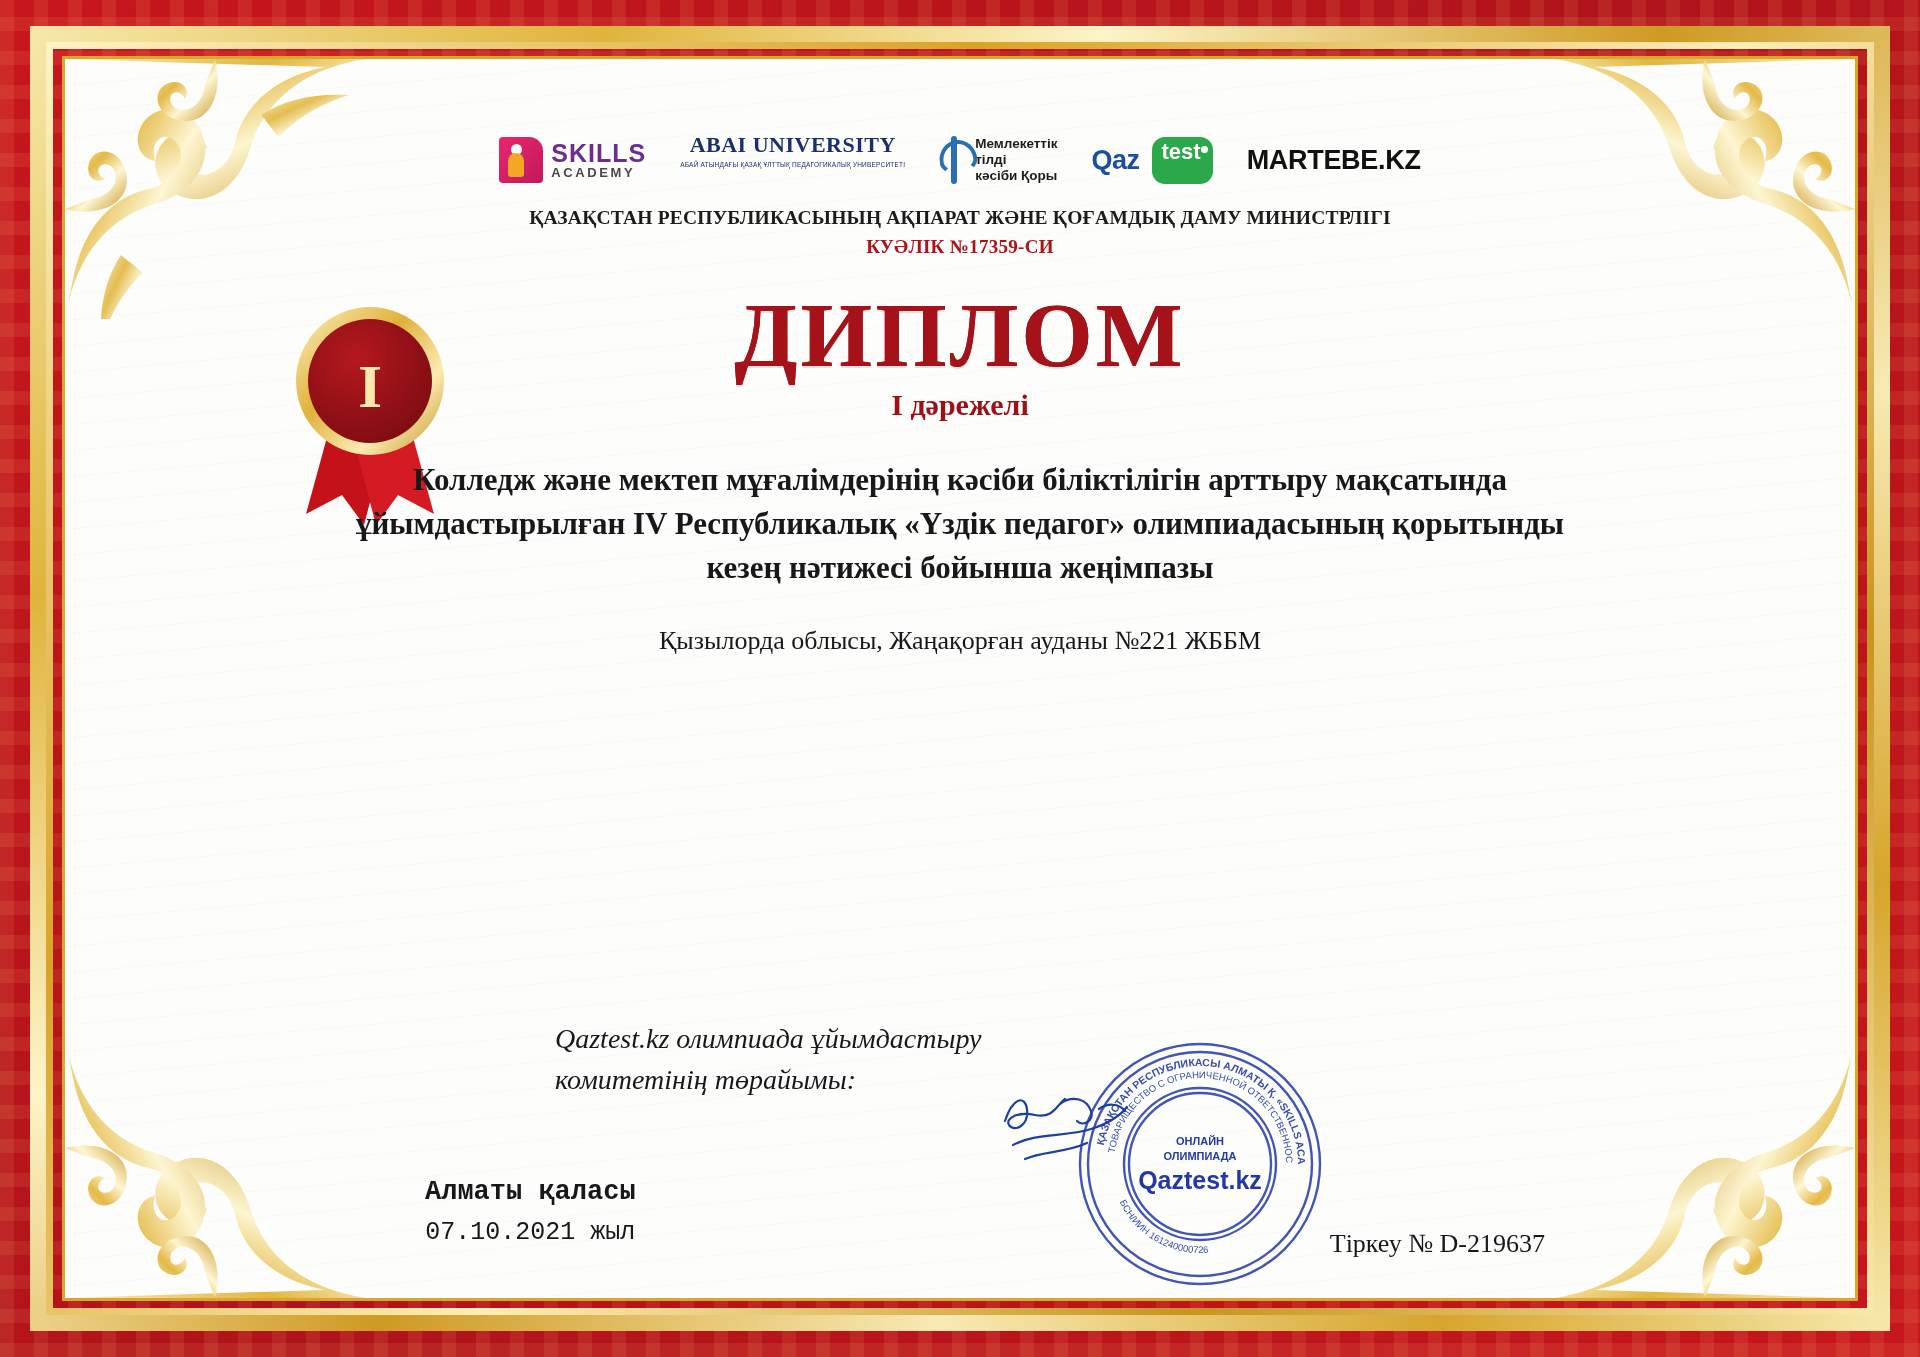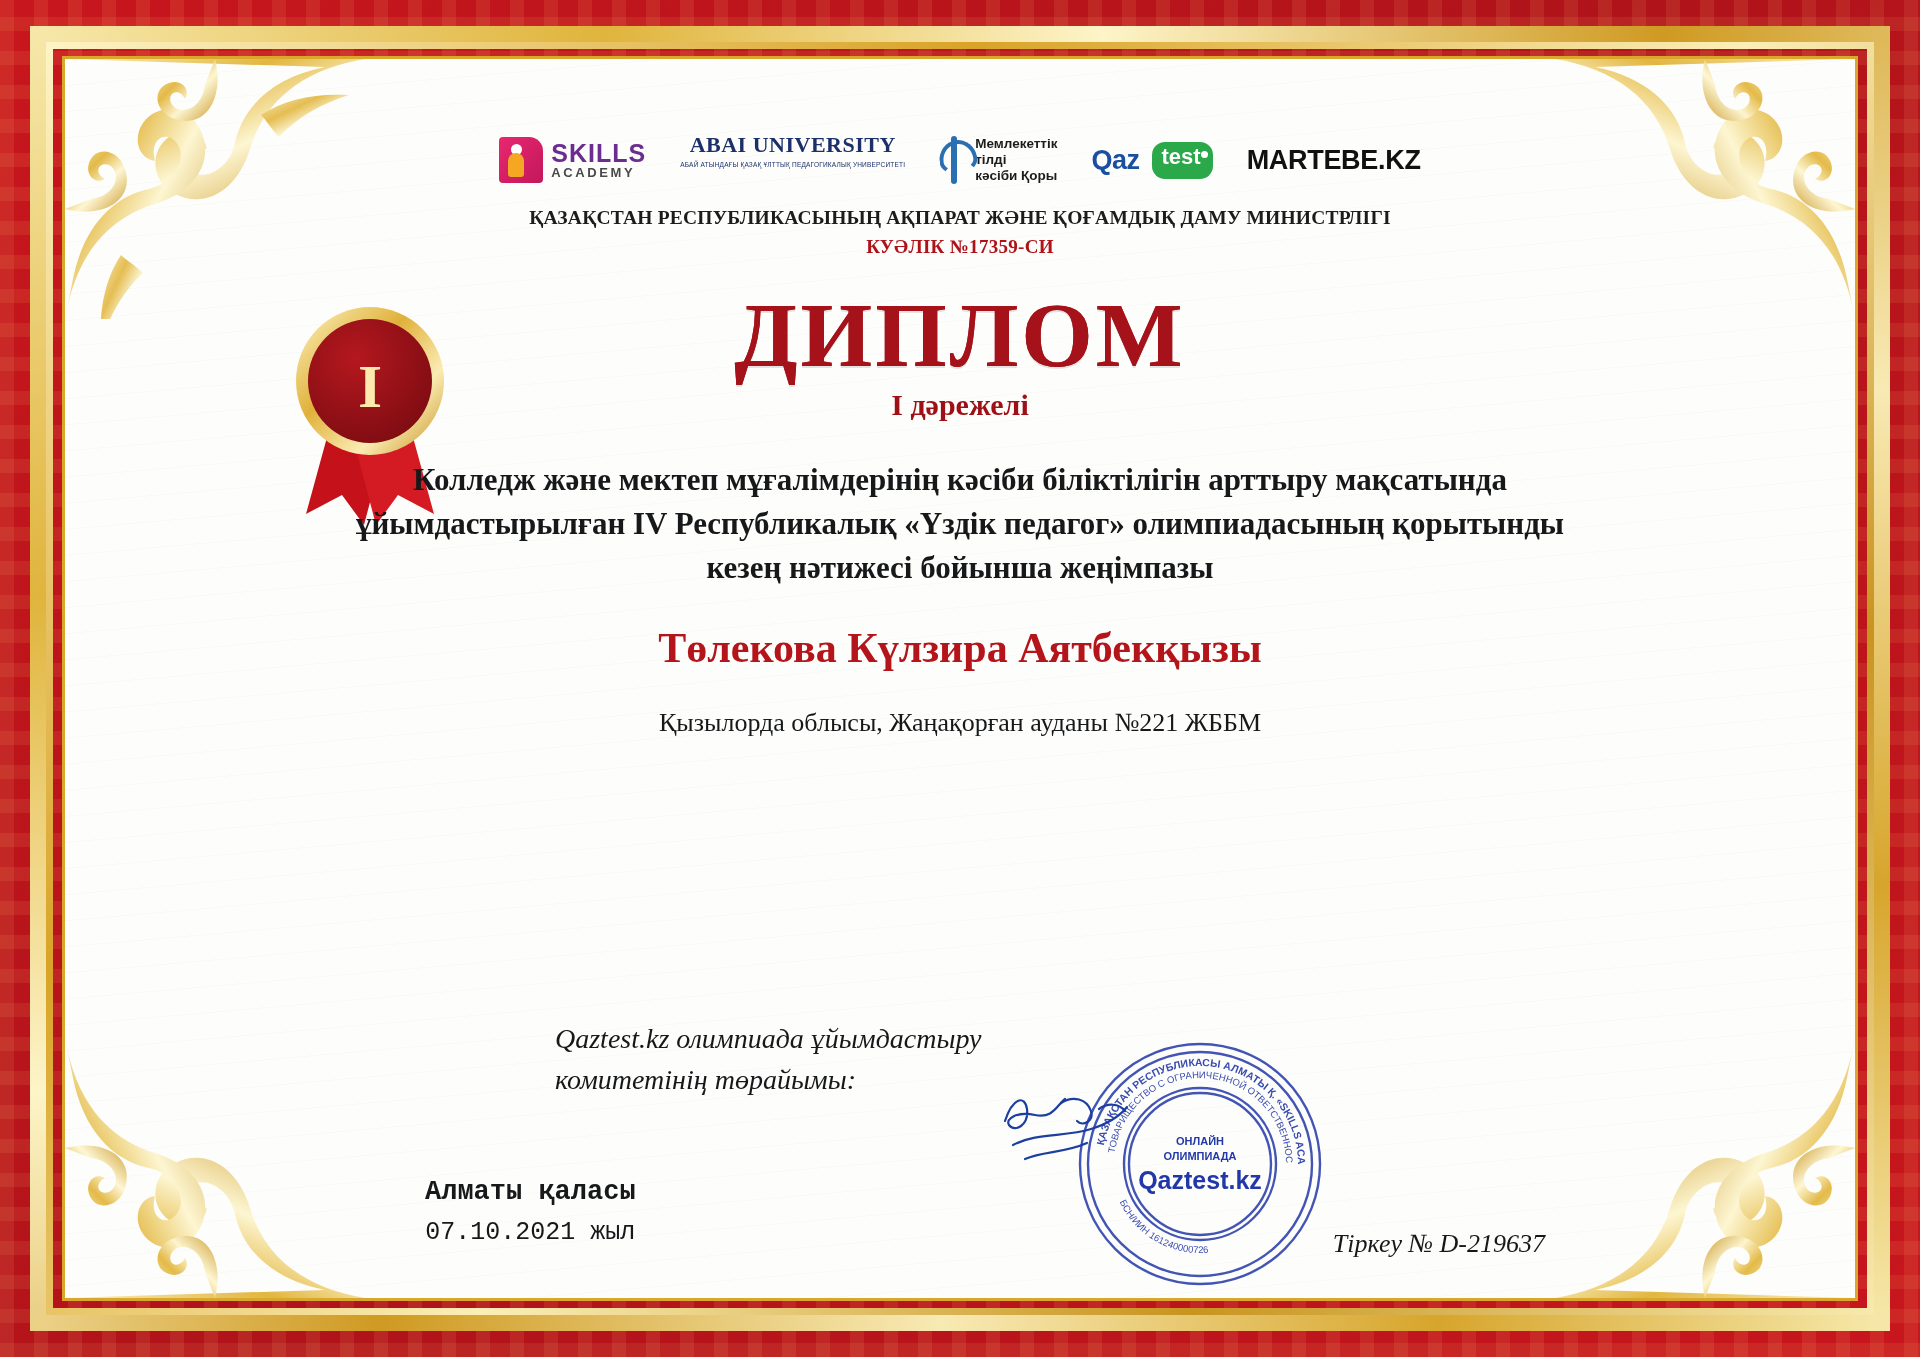--- a/index.html
+++ b/index.html
@@ -104,21 +104,21 @@
     content:"";position:absolute;left:0;top:4px;width:30px;height:26px;
     border:4px solid #2b6fb3;border-radius:50% 50% 50% 50%/60% 60% 40% 40%;
     border-bottom-color:transparent;transform:rotate(-8deg);
   }
   .fund-text{font-family:"Liberation Sans",sans-serif;font-size:13.5px;font-weight:bold;color:#1c1c1c;line-height:1.18;}
 
   .logo-qaztest{display:flex;align-items:center;}
   .qaz-a{font-family:"Liberation Sans",sans-serif;font-size:27px;font-weight:bold;color:#1b4fa0;letter-spacing:-.5px;}
   .qaz-b{
     font-family:"Liberation Sans",sans-serif;font-size:22px;font-weight:bold;color:#ffffff;
-    background:#2aa84a;border-radius:13px;padding:2px 12px 9px 10px;margin-left:12px;position:relative;
+    background:#2aa84a;border-radius:13px;padding:2px 12px 19px 10px;margin-left:12px;position:relative;
   }
   .qaz-b:after{content:"";position:absolute;right:5px;top:9px;width:7px;height:7px;background:#fff;border-radius:50%;}
 
   .logo-martebe{
     font-family:"Liberation Sans",sans-serif;font-size:27px;font-weight:bold;color:#111;letter-spacing:-.3px;
   }
 
   .ministry{
     margin-top:16px;
     font-family:"Liberation Serif",serif;
@@ -179,21 +179,21 @@
 
   .footer-left{
     position:absolute;left:340px;top:1118px;text-align:center;
     font-family:Liberation Mono, monospace;color:#16181a;margin-left:20px;
   }
   .footer-left .city{font-size:27px;font-weight:bold;}
   .footer-left .date{font-size:25px;margin-top:11px;}
 
   .footer-right{
     position:absolute;right:310px;top:1170px;
-    font-family:"Liberation Serif",serif;font-size:26px;color:#16181a;font-style:italic;
+    font-family:"Liberation Serif",serif;font-size:26px;color:#16181a;
   }
 
   
   .medal{position:absolute;left:215px;top:240px;width:180px;height:230px;}
 </style>
 </head>
 <body>
 
 <div class="certificate">
   <div class="red-band"></div>
@@ -303,21 +303,20 @@
       </div>
 
       <div class="ministry">ҚАЗАҚСТАН РЕСПУБЛИКАСЫНЫҢ АҚПАРАТ ЖӘНЕ ҚОҒАМДЫҚ ДАМУ МИНИСТРЛІГІ</div>
       <div class="kualik">КУӘЛІК №17359-СИ</div>
 
       <div class="diplom">ДИПЛОМ</div>
       <div class="degree">I дәрежелі</div>
 
       <div class="body-text">Колледж және мектеп мұғалімдерінің кәсіби біліктілігін арттыру мақсатында ұйымдастырылған IV Республикалық «Үздік педагог» олимпиадасының қорытынды кезең нәтижесі бойынша жеңімпазы</div>
 
-      <div class="recipient">Төлекова Күлзира Аятбекқызы</div>
 
       <div class="school">Қызылорда облысы, Жаңақорған ауданы №221 ЖББМ</div>
     </div>
 
     <div class="sign-row">
       <div class="sign-block">
         <div>Qaztest.kz олимпиада ұйымдастыру</div>
         <div>комитетінің төрайымы:</div>
       </div>
 

